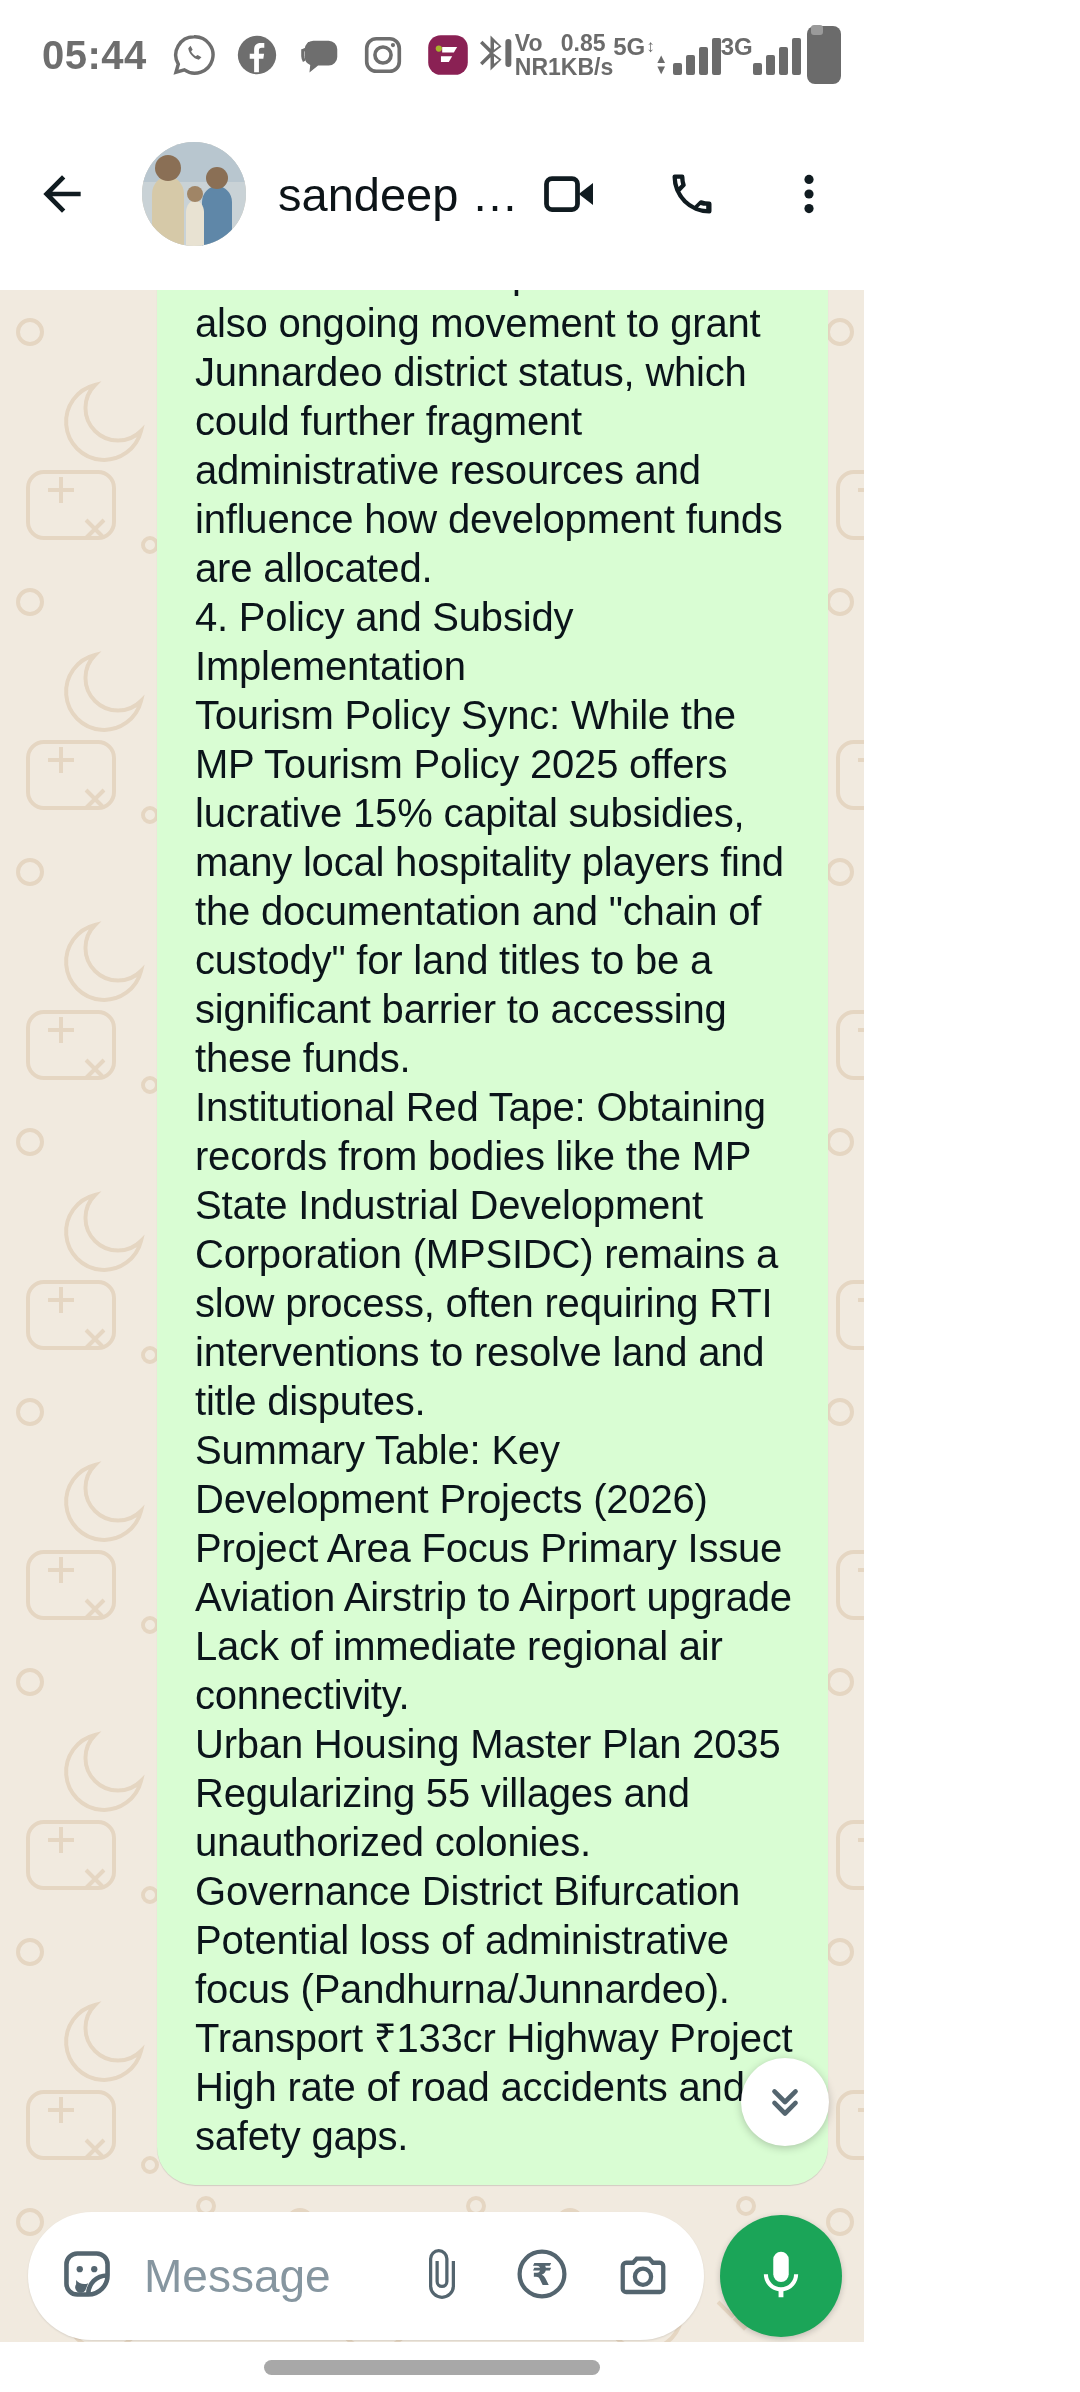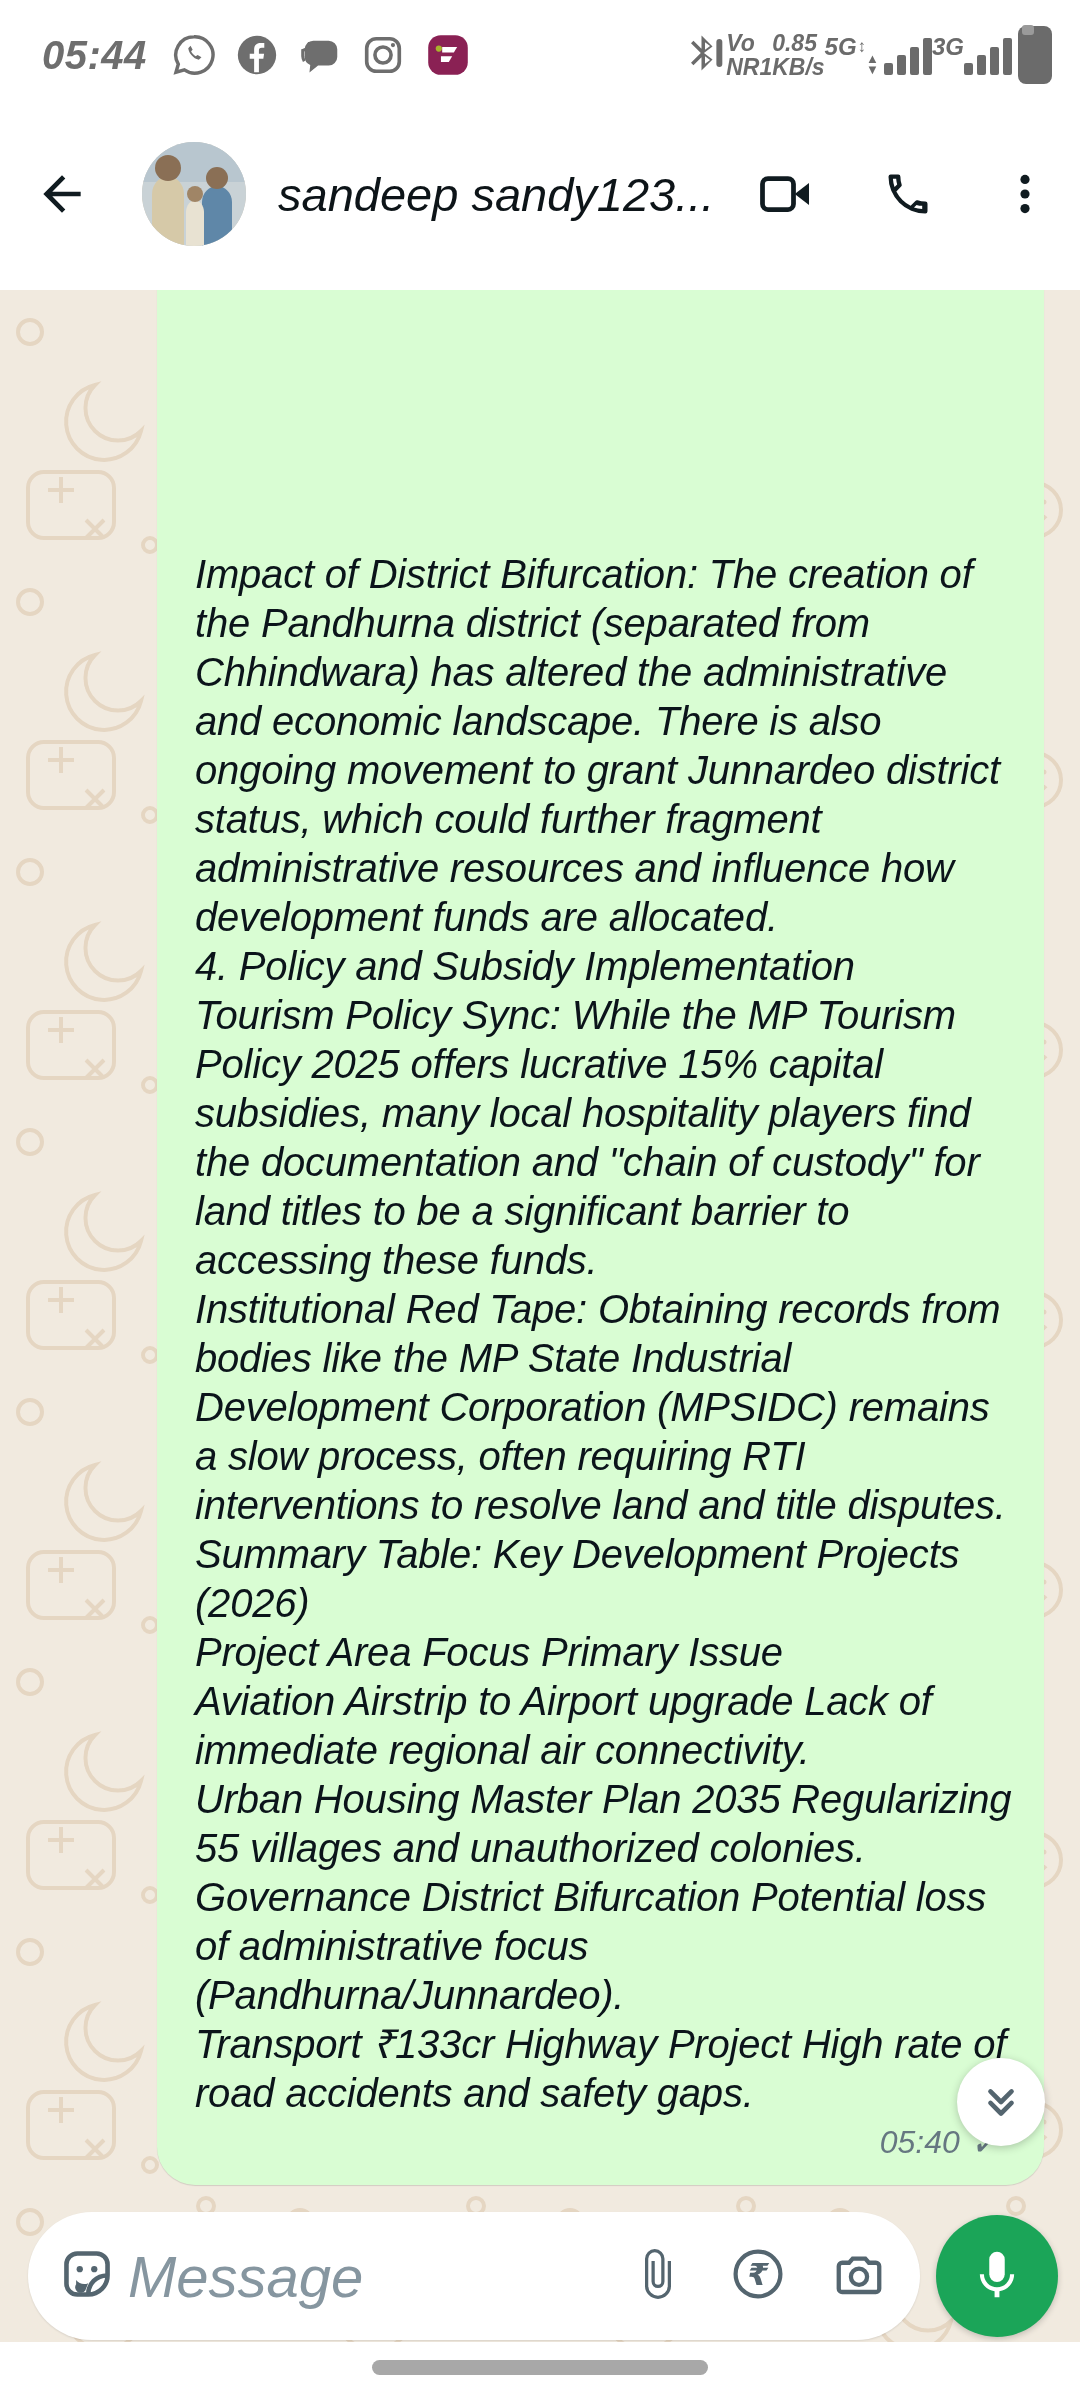--- a/index.html
+++ b/index.html
@@ -1,19 +1,19 @@
 <!DOCTYPE html>
 <html><head>
 <meta charset="utf-8">
 <style>
   html,body{margin:0;padding:0;background:#fff;}
   *{box-sizing:border-box;}
   .screen{
-    position:relative;width:1080px;height:2392px;overflow:hidden;
-    font-family:"Liberation Sans",sans-serif;background:#000000;font-style:italic;
+    position:relative;width:864px;height:2392px;overflow:hidden;
+    font-family:"Liberation Sans",sans-serif;background:#000000;
   }
   
   .statusbar{
     position:absolute;top:0;left:0;right:0;height:100px;background:#fff;
     display:flex;align-items:center;padding:10px 28px 0 42px;color:#6b6b6b;
   }
   .sb-time{font-size:40px;font-weight:700;color:#6e6e6e;letter-spacing:.5px;}
   .sb-apps{display:flex;align-items:center;gap:17px;margin-left:24px;}
   .sb-apps svg{display:block;}
   .sb-right{margin-left:auto;display:flex;align-items:center;}
@@ -68,21 +68,21 @@
   }
   
   .composer{
     position:absolute;left:28px;right:22px;bottom:52px;height:128px;
     display:flex;align-items:center;gap:16px;
   }
   .pill{
     flex:1 1 auto;height:128px;background:#fff;border-radius:64px;
     display:flex;align-items:center;padding:0 34px 0 30px;box-shadow:0 1px 2px rgba(0,0,0,.10);
   }
-  .pill .hint{flex:1 1 auto;margin-left:12px;font-size:58px;color:#8696a0;}
+  .pill .hint{flex:1 1 auto;margin-left:28px;font-size:46px;color:#8696a0;}
   .pill-icons{display:flex;align-items:center;gap:46px;color:#54656f;}
   .sticker-ic{color:#54656f;}
   .mic-btn{
     flex:0 0 auto;width:122px;height:122px;border-radius:50%;background:#1BA558;
     display:flex;align-items:center;justify-content:center;box-shadow:0 2px 6px rgba(0,0,0,.2);
   }
   
   .navbar{position:absolute;left:0;right:0;bottom:0;height:50px;background:#fff;}
   .gesture{
     position:absolute;left:50%;transform:translateX(-50%);bottom:17px;
@@ -246,24 +246,20 @@
       <div class="msg-text">Impact of District Bifurcation: The creation of the Pandhurna district (separated from Chhindwara) has altered the administrative and economic landscape. There is also ongoing movement to grant Junnardeo district status, which could further fragment administrative resources and influence how development funds are allocated.
 4. Policy and Subsidy Implementation
 Tourism Policy Sync: While the MP Tourism Policy 2025 offers lucrative 15% capital subsidies, many local hospitality players find the documentation and "chain of custody" for land titles to be a significant barrier to accessing these funds.
 Institutional Red Tape: Obtaining records from bodies like the MP State Industrial Development Corporation (MPSIDC) remains a slow process, often requiring RTI interventions to resolve land and title disputes.
 Summary Table: Key Development Projects (2026)
 Project Area Focus Primary Issue
 Aviation Airstrip to Airport upgrade Lack of immediate regional air connectivity.
 Urban Housing Master Plan 2035 Regularizing 55 villages and unauthorized colonies.
 Governance District Bifurcation Potential loss of administrative focus (Pandhurna/Junnardeo).
 Transport ₹133cr Highway Project High rate of road accidents and safety gaps.</div>
-      <div class="msg-meta">
-        <span>05:40</span>
-        <span class="tick">✓</span>
-      </div>
     </div>
 
     <div class="fab-scroll">
       <svg width="46" height="46" viewBox="0 0 24 24" fill="none" stroke="currentColor" stroke-width="2.4" stroke-linecap="round" stroke-linejoin="round">
         <path d="M6.5 6.5L12 12l5.5-5.5"></path>
         <path d="M6.5 12.5L12 18l5.5-5.5"></path>
       </svg>
     </div>
 
     <div class="composer">

